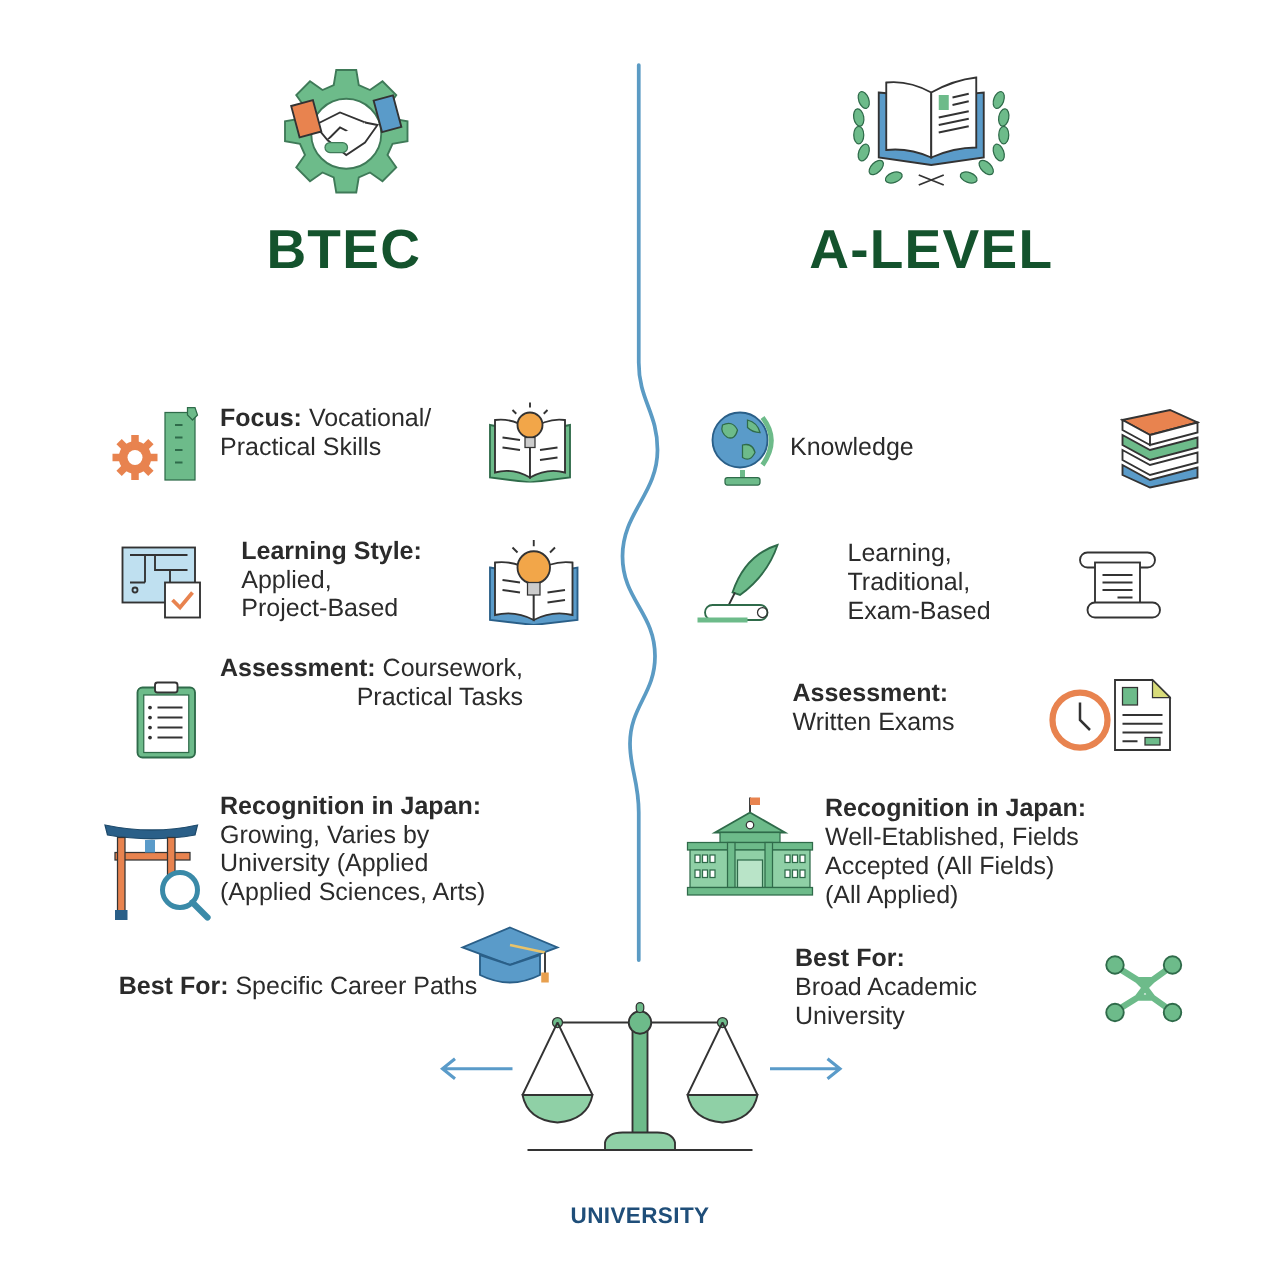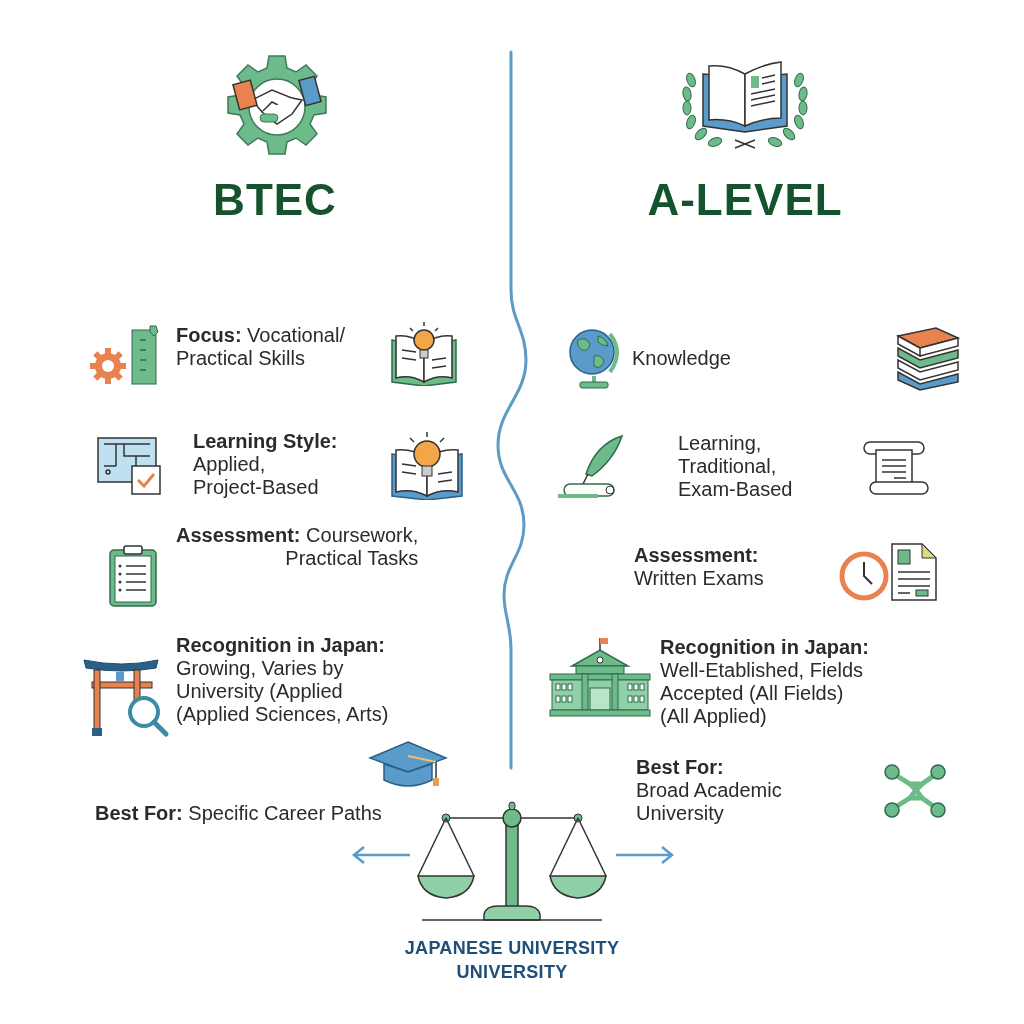--- a/index.html
+++ b/index.html
@@ -165,21 +165,21 @@
   <circle cx="62" cy="56" r="14" fill="#fff" stroke="#3a8aa8" stroke-width="4"></circle>
   <line x1="72" y1="66" x2="84" y2="78" stroke="#3a8aa8" stroke-width="5" stroke-linecap="round"></line>
 </svg>
 <div class="item" style="left:176px;top:634px;">
   <span class="bold">Recognition in Japan:</span><br>
   <span>Growing, Varies by</span><br>
   <span>University (Applied</span><br>
   <span>(Applied Sciences, Arts)</span>
 </div>
 
-<div class="item" style="left:95px;top:778px;margin-top:24px;">
+<div class="item" style="left:95px;top:778px;">
   <span class="bold">Best For:</span><span> Specific Career Paths</span>
 </div>
 <svg class="abs" style="left:368px;top:740px;" width="80" height="50" viewBox="0 0 80 50">
   <path d="M40 2 L78 18 L40 32 L2 18 Z" fill="#5a9bc9" stroke="#2a5f88" stroke-width="1.5"></path>
   <path d="M16 24 L16 40 Q40 52 64 40 L64 24 L40 32 Z" fill="#5a9bc9" stroke="#2a5f88" stroke-width="1.5"></path>
   <line x1="40" y1="16" x2="68" y2="22" stroke="#e8c36a" stroke-width="2"></line>
   <line x1="68" y1="22" x2="68" y2="40" stroke="#333" stroke-width="1.5"></line>
   <rect x="65" y="38" width="6" height="8" fill="#e8a04f"></rect>
 </svg>
 
@@ -310,15 +310,15 @@
   <circle cx="100" cy="18" r="9" fill="#6dbb8a" stroke="#333" stroke-width="1.5"></circle>
   <rect x="97" y="2" width="6" height="8" rx="3" fill="#6dbb8a" stroke="#333"></rect>
   <path d="M34 18 L6 76 M34 18 L62 76 M166 18 L138 76 M166 18 L194 76" stroke="#333" stroke-width="1.5"></path>
   <path d="M6 76 L62 76 Q58 96 34 98 Q10 96 6 76 Z" fill="#8fd0a6" stroke="#333" stroke-width="1.5"></path>
   <path d="M138 76 L194 76 Q190 96 166 98 Q142 96 138 76 Z" fill="#8fd0a6" stroke="#333" stroke-width="1.5"></path>
   <path d="M72 120 L72 114 Q74 106 86 106 L114 106 Q126 106 128 114 L128 120 Z" fill="#8fd0a6" stroke="#333" stroke-width="1.5"></path>
   <line x1="10" y1="120" x2="190" y2="120" stroke="#333" stroke-width="1.5"></line>
 </svg>
 
 <div class="abs footer" style="left:362px;top:936px;width:300px;">
-  <span>JAPANESE UNIVERSITY</span><br>
+  <br>
   <span>UNIVERSITY</span>
 </div>
 
 </body></html>

